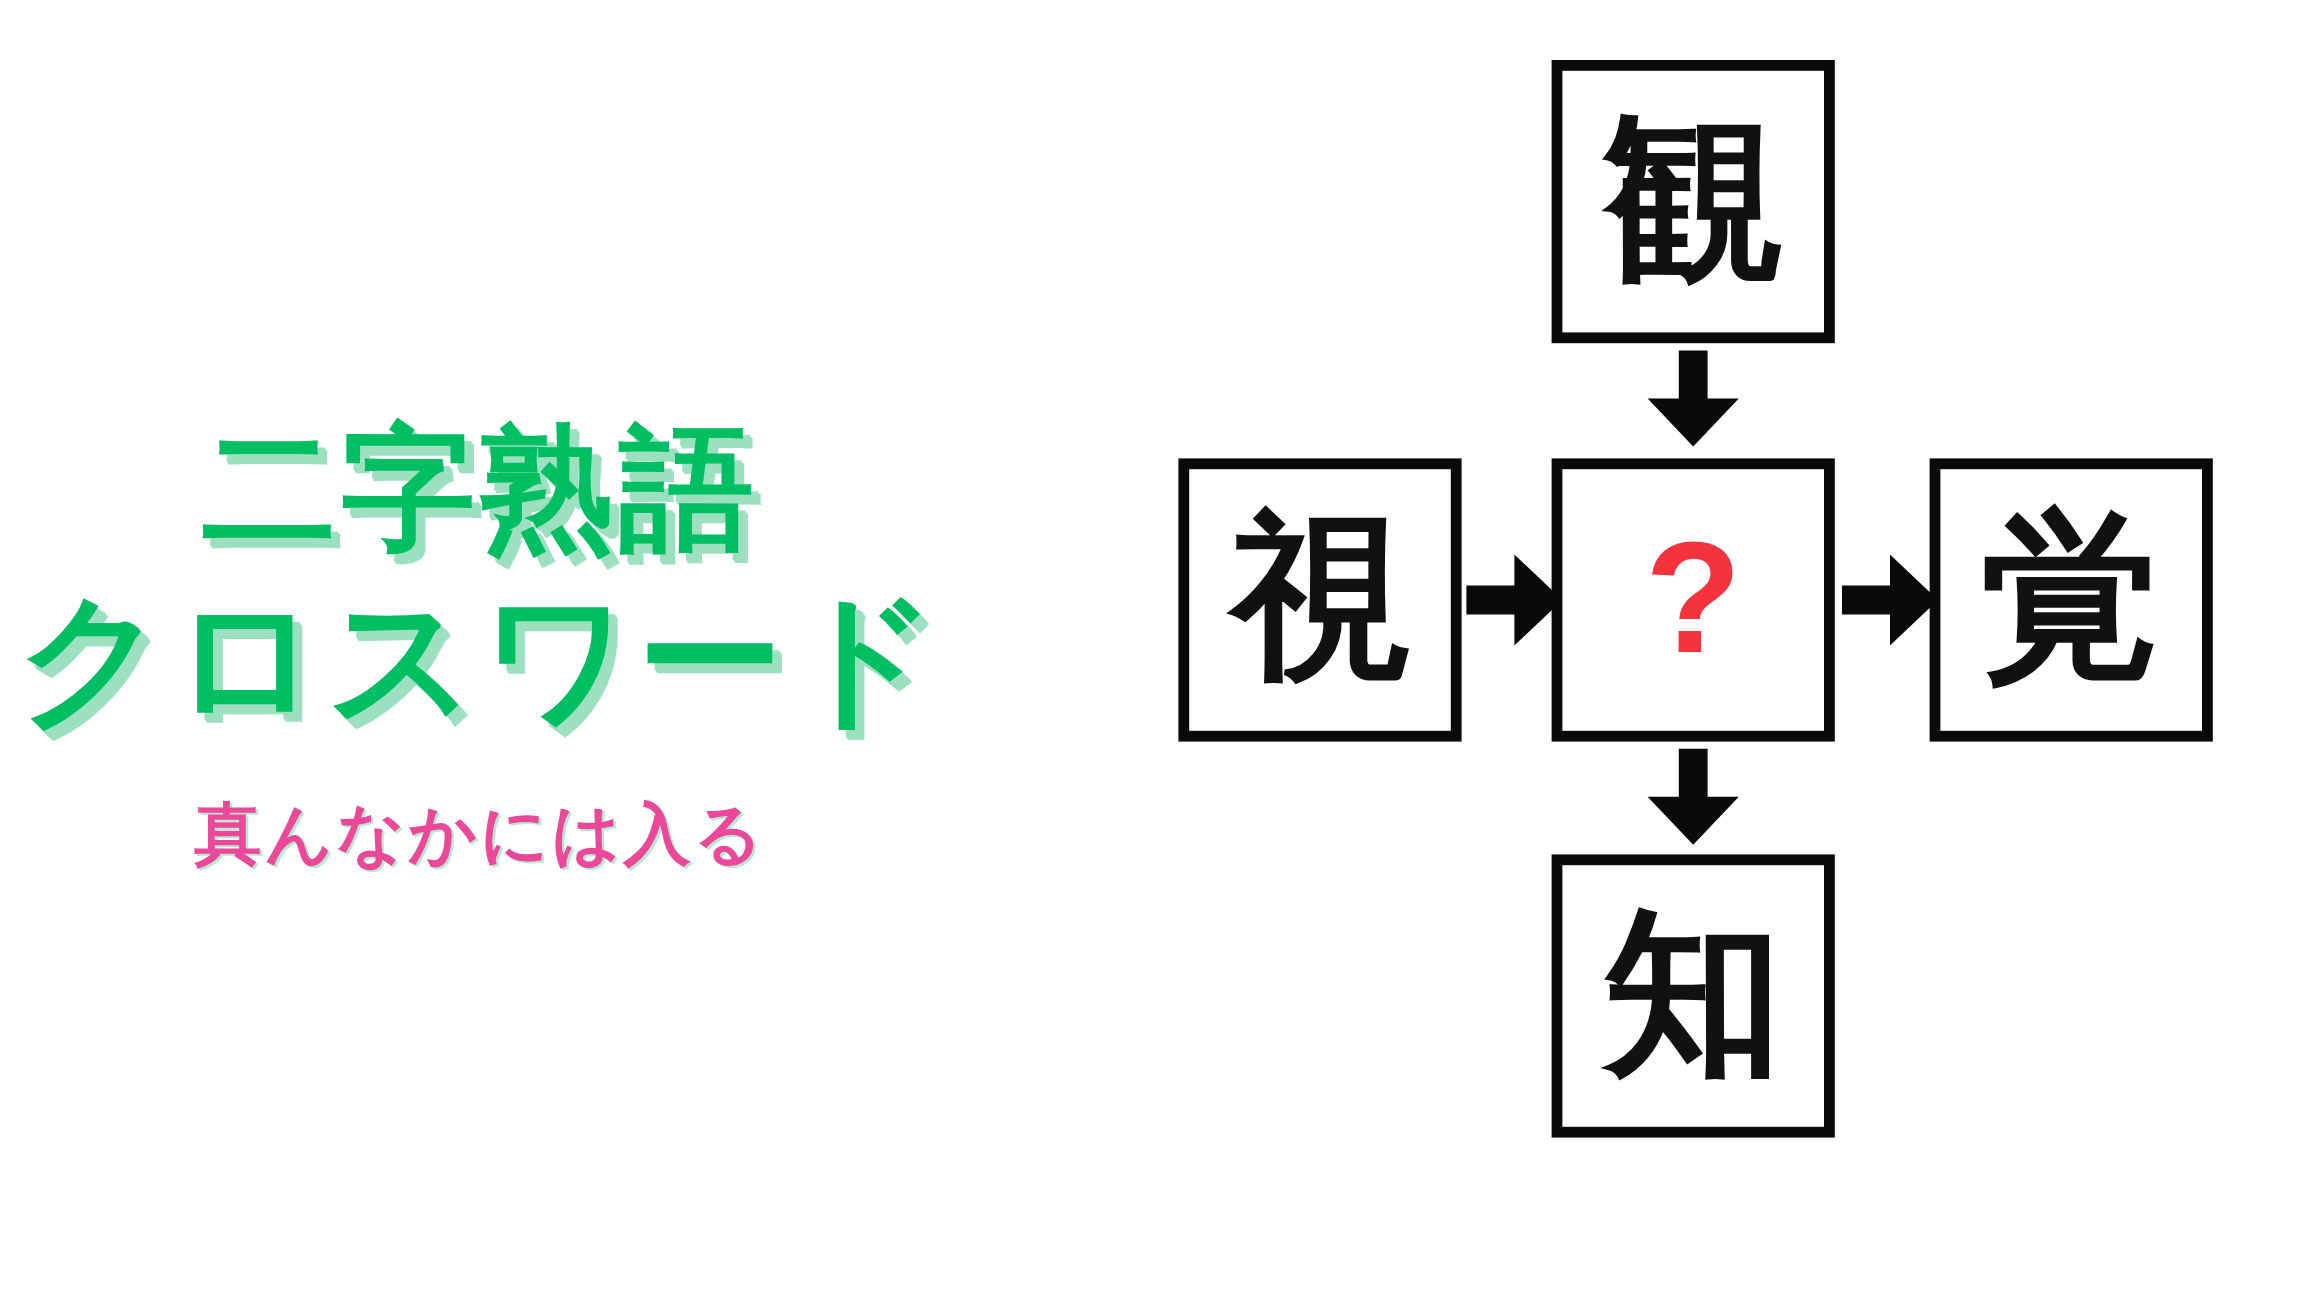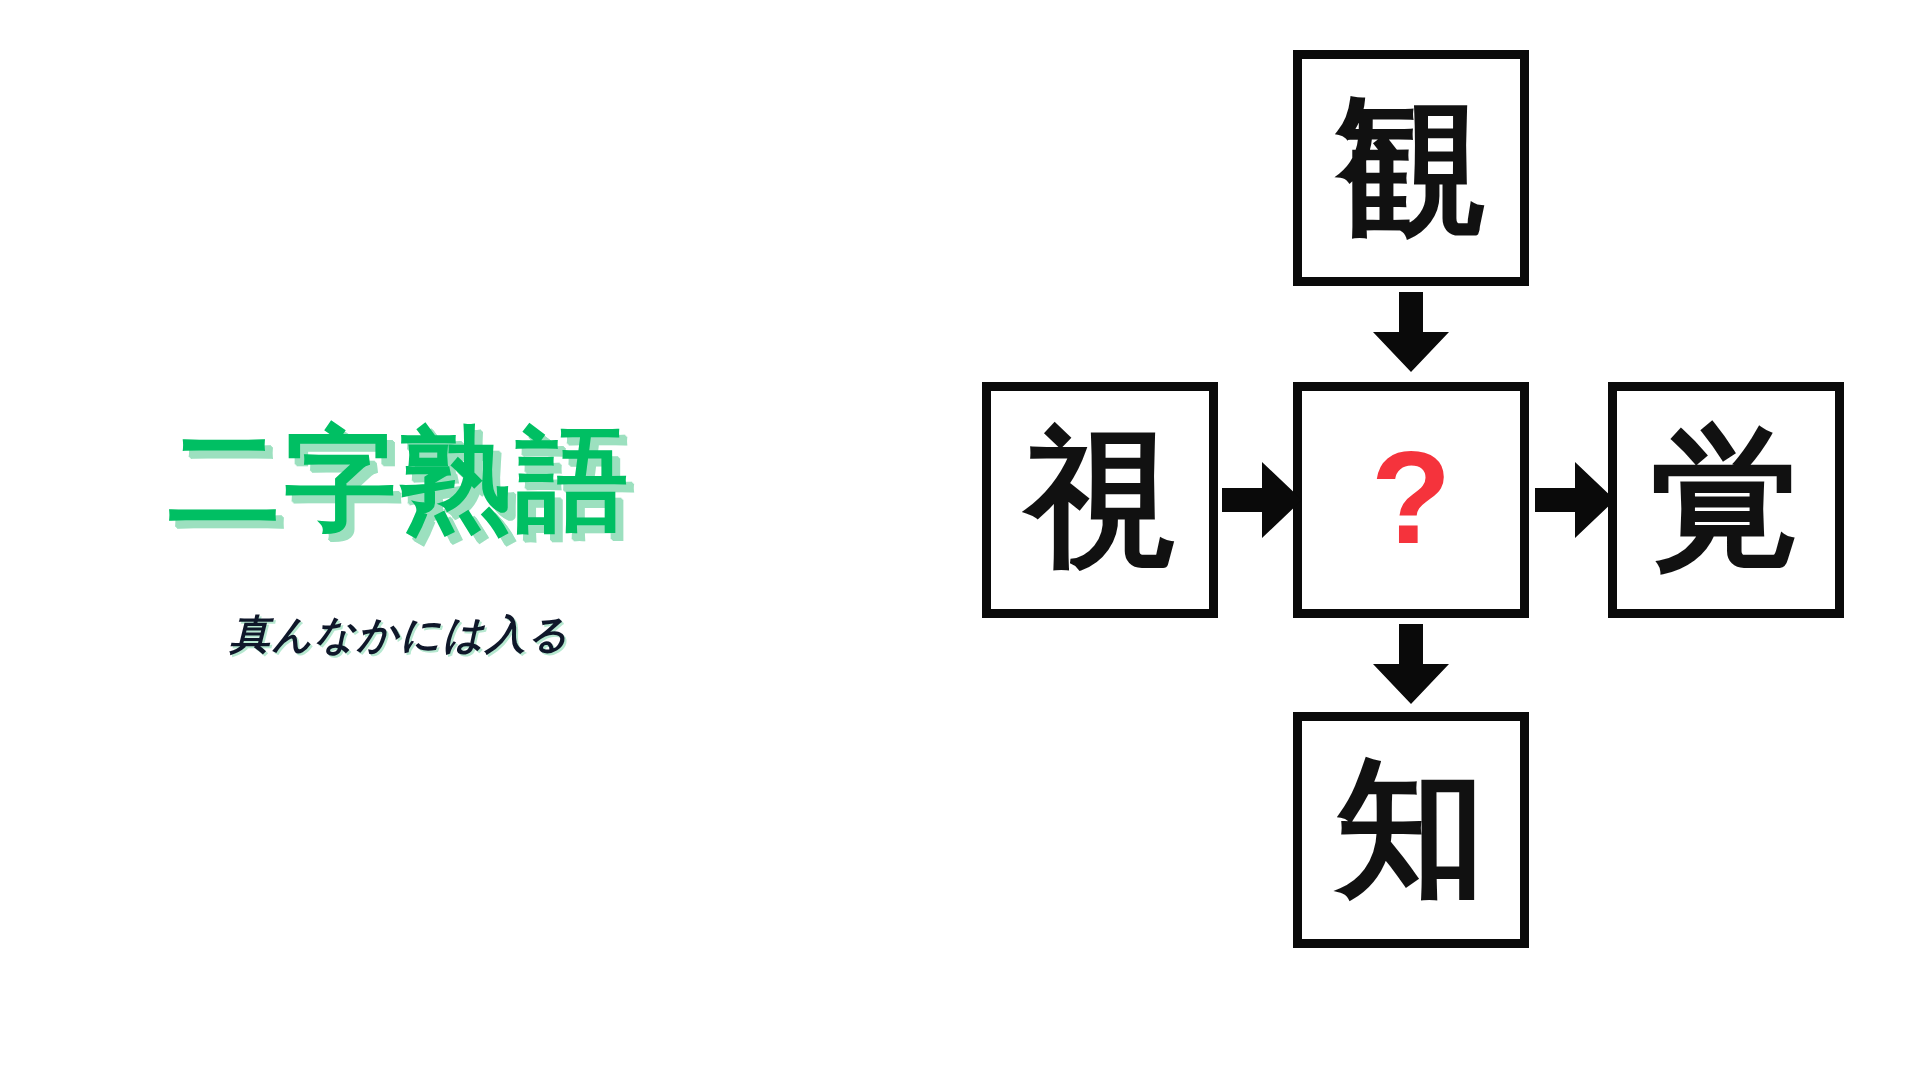--- a/index.html
+++ b/index.html
@@ -59,27 +59,26 @@
   .title-line.line-2 {
     font-size: 122px;
   }
 
   .subtitle-block {
     text-align: center;
     margin-top: 52px;
     line-height: 1.18;
   }
   .subtitle-line {
-    font-size: 40px;
+    font-size: 56px;
     font-weight: 700;
-    color: #0f172a;
+    color: #ec4899;
     letter-spacing: 0.045em;
     white-space: nowrap;
     text-shadow: 2px 2px 0 #b6e8d0;
-    font-style: italic;
   }
 
   
   .crossword {
     position: absolute;
     left: 960px;
     top: 0;
     width: 960px;
     height: 1080px;
   }
@@ -131,20 +130,21 @@
 </style>
 </head>
 <body>
 
 <div id="stage">
 
   <div class="left-panel">
 
     <div class="title-block">
       <div class="title-line line-1">二字熟語</div>
+      <div class="title-line line-2">クロスワード</div>
     </div>
 
     <div class="subtitle-block">
       <div class="subtitle-line">真んなかには入る</div>
     </div>
 
   </div>
 
   <div class="crossword">
 

